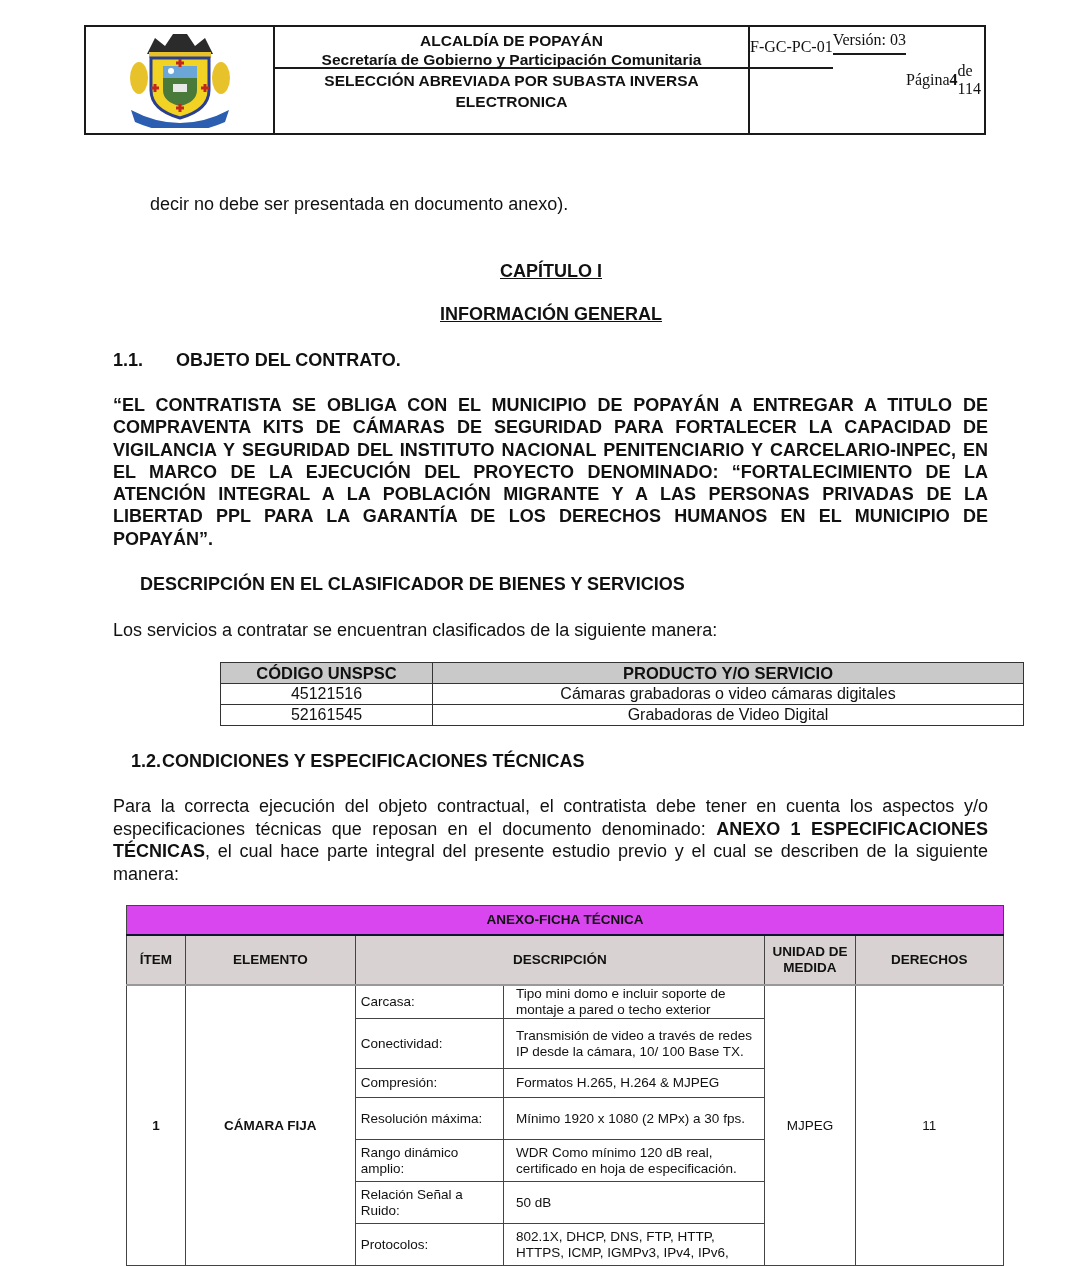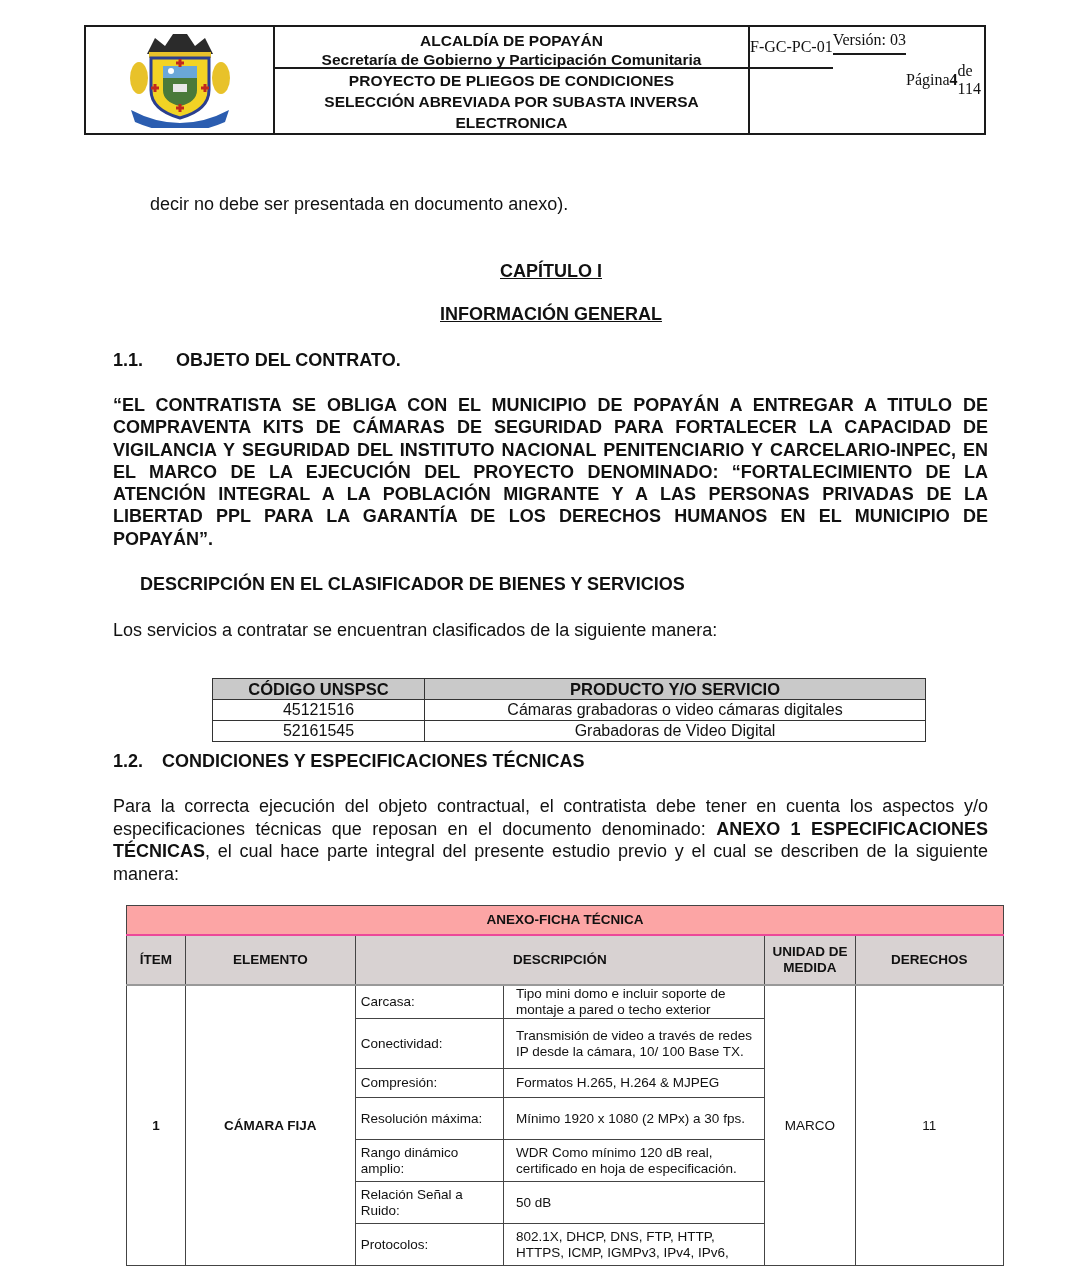--- a/index.html
+++ b/index.html
@@ -17,29 +17,29 @@
   .hdr-right .c2 { height: 28px; border-bottom: 2px solid #1a1a1a; box-sizing: border-box; }
   .hdr-right .c3 { flex: 1; }
 
   .txt { position: absolute; font-size: 18px; line-height: 22px; }
   .b { font-weight: bold; }
   .u { text-decoration: underline; }
   .center { text-align: center; }
   .just { text-align: justify; text-align-last: left; }
 
   
-  .unspsc { position: absolute; left: 212px; top: 662px; width: 714px; border-collapse: collapse; font-size: 16px; margin-top: 16px; }
+  .unspsc { position: absolute; left: 220px; top: 662px; width: 804px; border-collapse: collapse; font-size: 16px; }
   .unspsc th, .unspsc td { border: 1px solid #333; padding: 0; height: 20px; line-height: 20px; text-align: center; }
   .unspsc th { background: #c9c9c9; font-weight: bold; font-size: 16.5px; }
   .unspsc .c1 { width: 211px; }
 
   
   .ficha { position: absolute; left: 126px; top: 905px; width: 878px; border-collapse: collapse; font-size: 13.5px; }
   .ficha td, .ficha th { border: 1px solid #444; padding: 0 5px; vertical-align: middle; line-height: 16px; }
-  .ficha .title { background: #fca5a5; text-align: center; font-weight: bold; height: 28px; border-bottom: 2px solid #ec4899; }
+  .ficha .title { background: #d946ef; text-align: center; font-weight: bold; height: 28px; border-bottom: 2px solid #0f172a; }
   .ficha .head th { background: #d8d2d2; font-weight: bold; text-align: center; height: 48px; border-bottom: 2px solid #999; }
   .ficha .spec-lbl { width: 138px; }
   .ficha .spec-val { width: 245px; padding-left: 12px; }
   .ficha .cc { text-align: center; }
 </style>
 </head>
 <body>
 
 <div class="hdr">
   <div class="hdr-logo">
@@ -64,21 +64,20 @@
 
       <path d="M6 78 Q55 104 104 78 L100 90 Q55 110 10 90 Z" fill="#2b5db0"></path>
     </svg>
   </div>
   <div class="hdr-mid">
     <div class="r1">
       <div>ALCALDÍA DE POPAYÁN</div>
       <div>Secretaría de Gobierno y Participación Comunitaria</div>
     </div>
     <div class="r2">
-      <div>PROYECTO DE PLIEGOS DE CONDICIONES</div>
       <div>SELECCIÓN ABREVIADA POR SUBASTA INVERSA</div>
       <div>ELECTRONICA</div>
     </div>
   </div>
   <div class="hdr-right">
     <div class="c1">F-GC-PC-01</div>
     <div class="c2">Versión: 03</div>
     <div class="c3">
       <span>Página </span>
         <b>4</b>
@@ -110,21 +109,21 @@
     <td>45121516</td>
     <td>Cámaras grabadoras o video cámaras digitales</td>
   </tr>
   <tr>
     <td>52161545</td>
     <td>Grabadoras de Video Digital</td>
   </tr>
 </tbody>
   </table>
 
-<div class="txt b" style="left:113px; top:750px;">1.2.</div>
+<div class="txt b" style="left:131px; top:750px;">1.2.</div>
 <div class="txt b" style="left:162px; top:750px;">CONDICIONES Y ESPECIFICACIONES TÉCNICAS</div>
 
 <div class="txt just" style="left:113px; top:795px; width:875px; line-height:22.5px;"><span>Para la correcta ejecución del objeto contractual, el contratista debe tener en cuenta los aspectos y/o especificaciones técnicas que reposan en el documento denominado: </span><b>ANEXO 1 ESPECIFICACIONES TÉCNICAS</b><span>, el cual hace parte integral del presente estudio previo y el cual se describen de la siguiente manera:</span></div>
 
 <table class="ficha">
   <tbody>
       <tr>
     <td colspan="6" class="title">ANEXO-FICHA TÉCNICA</td>
   </tr>
   <tr class="head">
@@ -132,21 +131,21 @@
     <th style="width:160px;">ELEMENTO</th>
     <th colspan="2">DESCRIPCIÓN</th>
     <th style="width:80px;">UNIDAD DE MEDIDA</th>
     <th style="width:138px;">DERECHOS</th>
   </tr>
   <tr style="height:33px;">
     <td rowspan="7" class="cc b">1</td>
     <td rowspan="7" class="cc b">CÁMARA FIJA</td>
     <td class="spec-lbl">Carcasa:</td>
     <td class="spec-val">Tipo mini domo e incluir soporte de montaje a pared o techo exterior</td>
-    <td rowspan="7" class="cc">MARCO</td>
+    <td rowspan="7" class="cc">MJPEG</td>
     <td rowspan="7" class="cc">11</td>
   </tr>
   <tr style="height:50px;">
     <td class="spec-lbl">Conectividad:</td>
     <td class="spec-val">Transmisión de video a través de redes IP desde la cámara, 10/ 100 Base TX.</td>
   </tr>
   <tr style="height:29px;">
     <td class="spec-lbl">Compresión:</td>
     <td class="spec-val">Formatos H.265, H.264 &amp; MJPEG</td>
   </tr>

